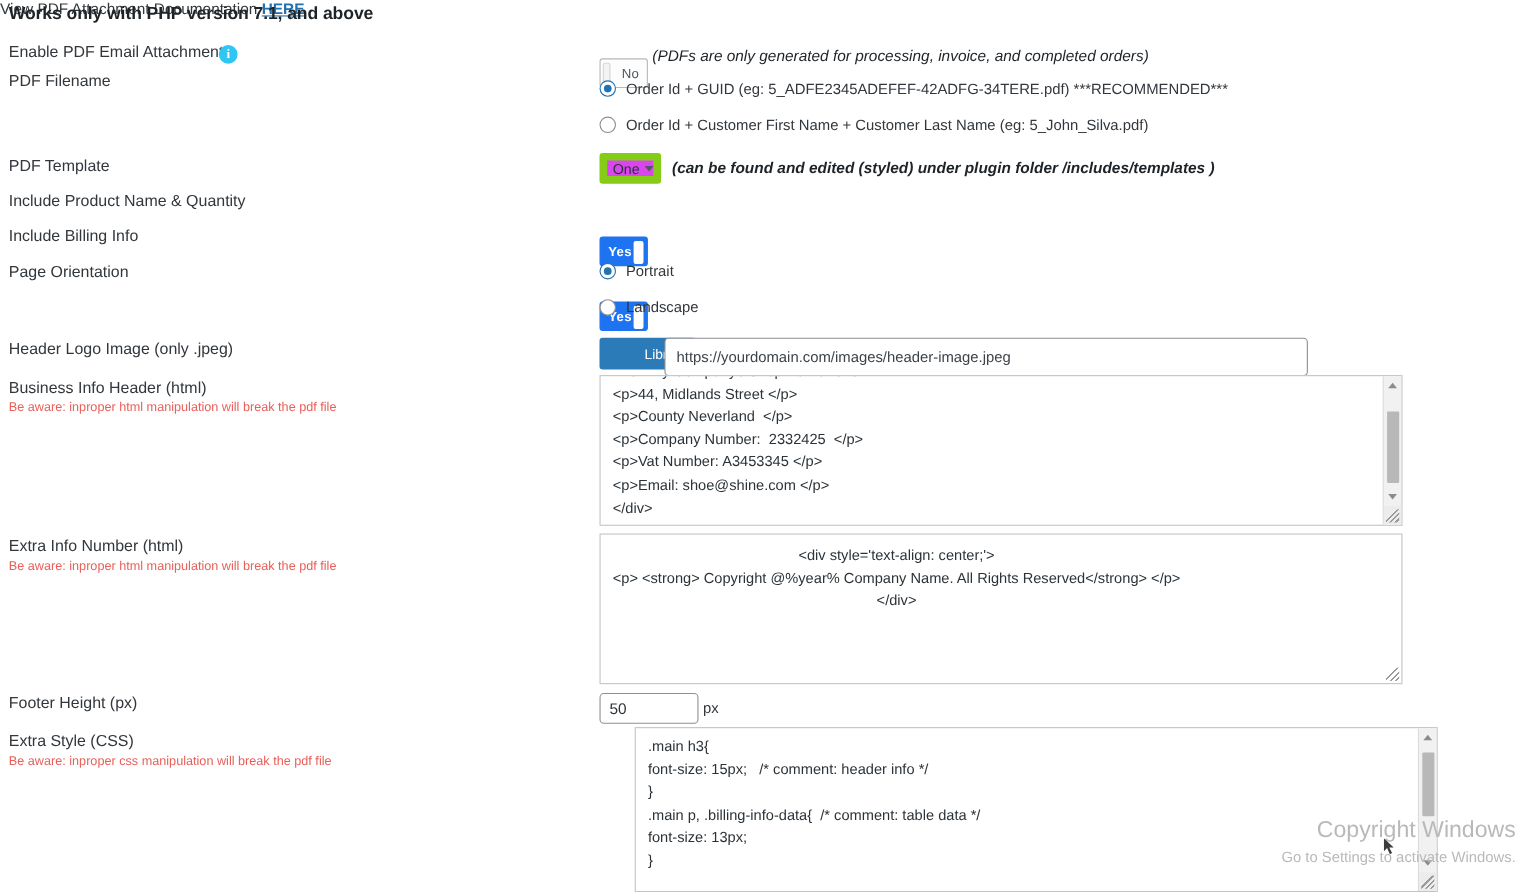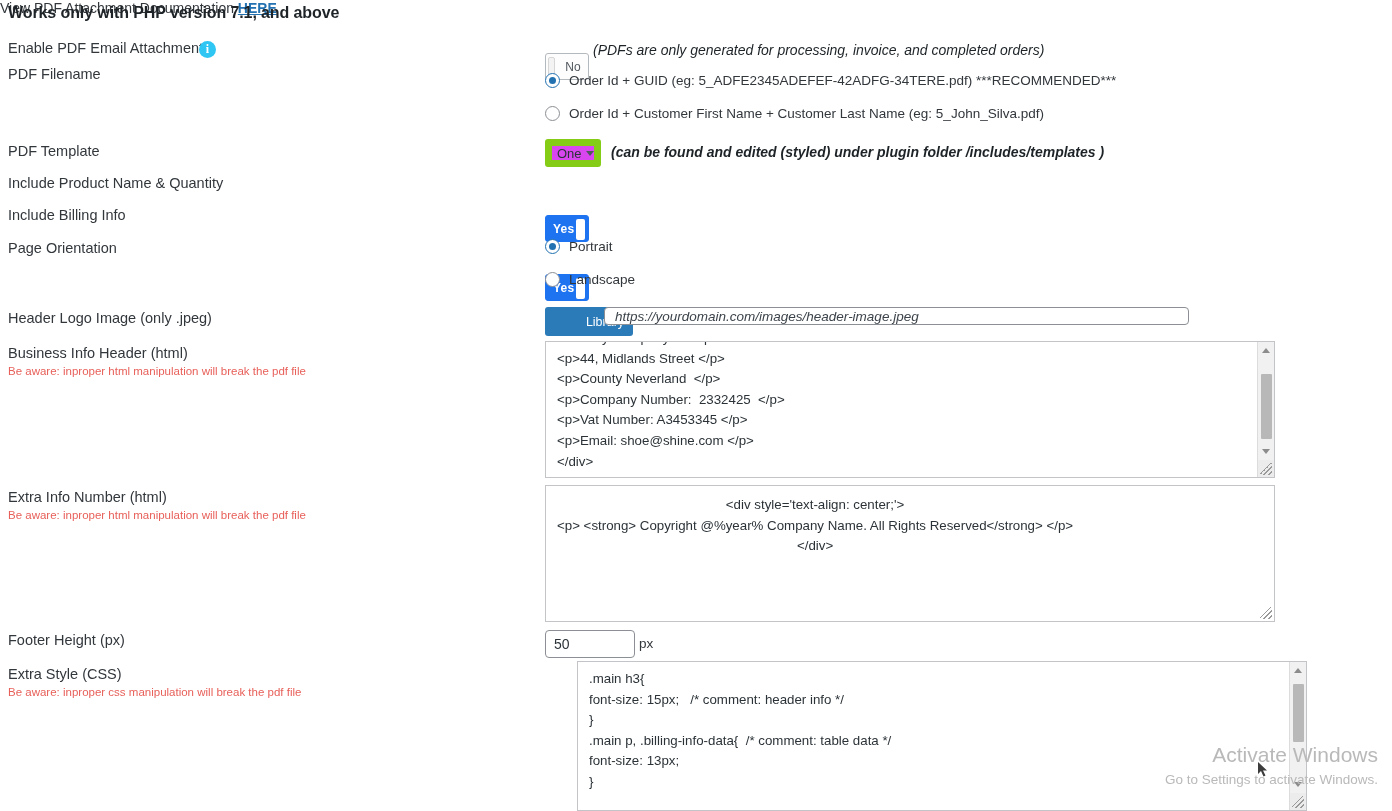--- a/index.html
+++ b/index.html
@@ -380,21 +380,21 @@
 <div class="radio-row" style="left:545px; top:239px;">
   <span class="radio checked"></span>
   <span>Portrait</span>
 </div>
 <div class="radio-row" style="left:545px; top:272px;">
   <span class="radio"></span>
   <span>Landscape</span>
 </div>
 
 <div class="abs btn-library" style="left:545px; top:307px;">Library</div>
-<input class="abs text-input" style="left: 604px; top: 307px; width: 585px; height: 18px; font-style: italic;" placeholder="https://yourdomain.com/images/header-image.jpeg">
+<input class="abs text-input" style="left: 604px; top: 307px; width: 585px; height: 35px;" placeholder="https://yourdomain.com/images/header-image.jpeg">
 
 <div class="ta-wrap" style="left:545px; top:341px; width:730px; height:137px;">
   <div class="ta-text" style="top:-14px;">&lt;h3&gt; My Company / Shop Name &lt;/h3&gt;
 &lt;p&gt;44, Midlands Street &lt;/p&gt;
 &lt;p&gt;County Neverland  &lt;/p&gt;
 &lt;p&gt;Company Number:  2332425  &lt;/p&gt;
 &lt;p&gt;Vat Number: A3453345 &lt;/p&gt;
 &lt;p&gt;Email: shoe@shine.com &lt;/p&gt;
 &lt;/div&gt;</div>
   <div class="sbar">
@@ -435,18 +435,18 @@
     <div class="sb-thumb" style="top:22px; height:58px;"></div>
     <div class="sb-arrow down">
         <span class="tri-down"></span>
       </div>
     <div class="sb-grip">
         <span class="grip-lines"></span>
       </div>
   </div>
 </div>
 
-<div class="wm wm-title">Activate Windows</div>
+<div class="wm wm-title">Copyright Windows</div>
 <div class="wm wm-sub">Go to Settings to activate Windows.</div>
 
 <svg class="cursor-arrow" viewBox="0 0 12 16">
   <polygon points="0,0 0,12 3,9 5.5,14.5 7.5,13.5 5,8.5 9,8.5" fill="#3c3c3c"></polygon>
 </svg>
 
 </body></html>

